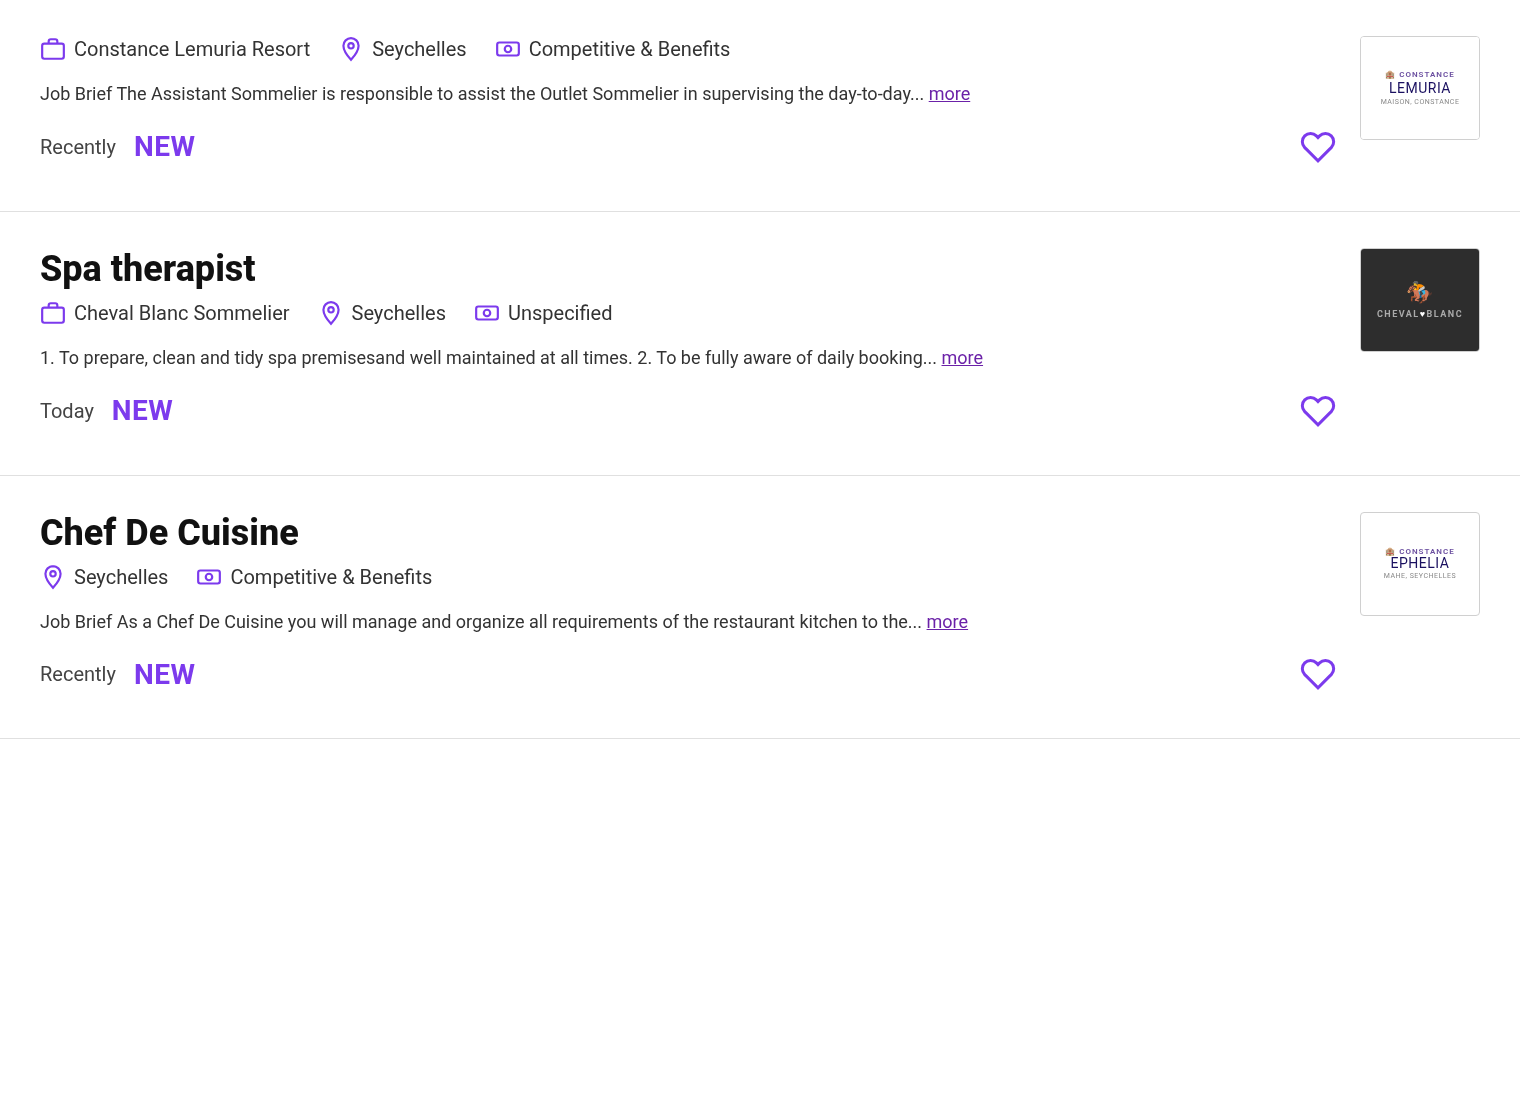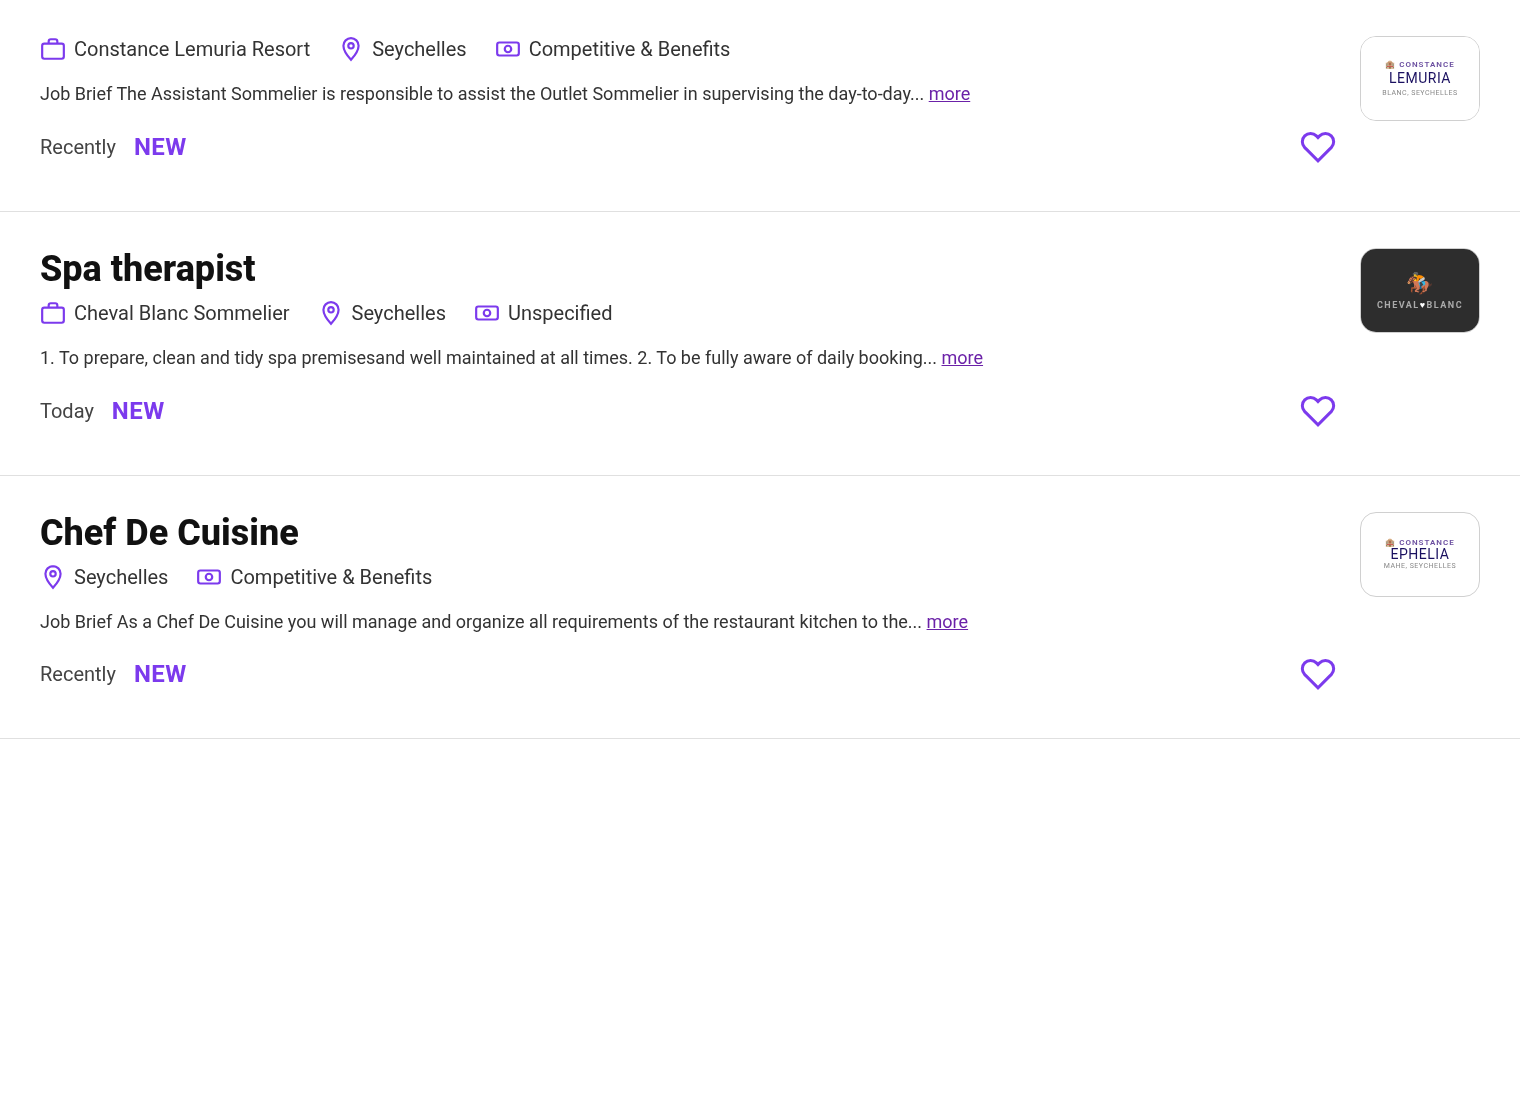--- a/index.html
+++ b/index.html
@@ -27,23 +27,23 @@
       margin-bottom: 10px;
     }
     .job-title {
       font-size: 36px;
       font-weight: 800;
       color: #111;
       margin-bottom: 10px;
     }
     .company-logo {
       width: 120px;
-      height: 85px;
+      height: 104px;
       border: 1.5px solid #d0d0d0;
-      border-radius: 16px;
+      border-radius: 4px;
       display: flex;
       align-items: center;
       justify-content: center;
       overflow: hidden;
       flex-shrink: 0;
       margin-left: 24px;
       margin-top: 0;
     }
     .logo-constance-lemuria {
       background: #fff;
@@ -129,21 +129,21 @@
     .footer-left {
       display: flex;
       align-items: center;
       gap: 18px;
     }
     .posted-time {
       font-size: 20px;
       color: #444;
     }
     .new-badge {
-      font-size: 24px;
+      font-size: 28px;
       font-weight: 700;
       color: #7c3aed;
       letter-spacing: 0.5px;
     }
     .heart-btn {
       background: none;
       border: none;
       cursor: pointer;
       padding: 0;
       display: flex;
@@ -211,21 +211,21 @@
               <path d="M20.84 4.61a5.5 5.5 0 0 0-7.78 0L12 5.67l-1.06-1.06a5.5 5.5 0 0 0-7.78 7.78l1.06 1.06L12 21.23l7.78-7.78 1.06-1.06a5.5 5.5 0 0 0 0-7.78z"></path>
             </svg>
           </button>
         </div>
       </div>
       <div class="company-logo ">
 
       <div class="logo-constance-lemuria" style="display:flex;flex-direction:column;align-items:center;justify-content:center;width:100%;height:100%;padding:8px;">
         <div class="logo-text-top">🏨 CONSTANCE</div>
         <div class="logo-text-main">LEMURIA</div>
-        <div class="logo-text-sub">BLANC, SEYCHELLES</div>
+        <div class="logo-text-sub">MAISON, CONSTANCE</div>
       </div>
 
       </div>
     </div>
   </div>
     <div class="job-card">
     <div class="job-header">
       <div class="job-content-area">
         <div class="job-title">Spa therapist</div>
         <div class="job-meta">

